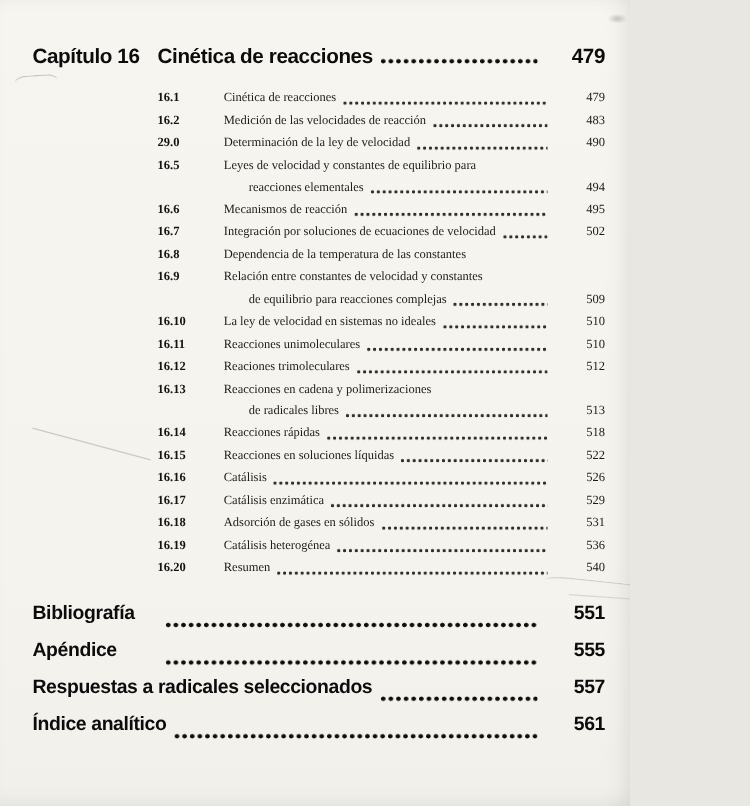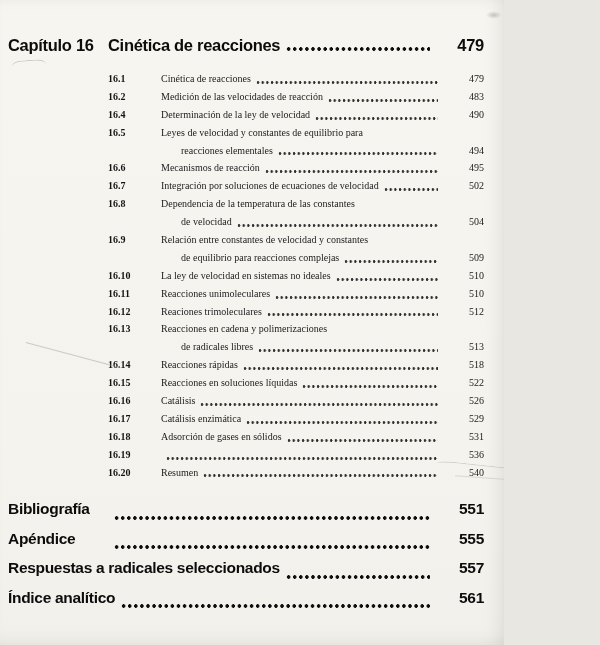--- a/index.html
+++ b/index.html
@@ -5,21 +5,21 @@
   html, body { margin: 0; padding: 0; }
   body {
     width: 600px; height: 645px;
     font-family: "Liberation Serif", serif;
     background: #e9e7e2;
   }
   .page {
     position: relative;
     width: 504px; height: 645px;
     box-sizing: border-box;
-    padding: 36px 20px 0 8px;
+    padding: 36px 20px 0 26px;
     background: linear-gradient(180deg, #f7f5f0 0%, #f5f3ee 70%, #f2f0ea 100%);
     color: #1b1b1b;
     overflow: hidden;
     box-shadow: inset -14px 0 20px -12px rgba(0,0,0,0.10),
                 inset 0 -14px 20px -14px rgba(0,0,0,0.08),
                 inset 0 10px 18px -14px rgba(0,0,0,0.05);
   }
 
   
   .chapter-row {
@@ -122,21 +122,21 @@
         <span class="leader"></span>
         <span class="sec-page">479</span>
       </div>
       <div class="sec-line">
         <span class="sec-num">16.2</span>
         <span class="sec-title">Medición de las velocidades de reacción</span>
         <span class="leader"></span>
         <span class="sec-page">483</span>
       </div>
       <div class="sec-line">
-        <span class="sec-num">16.4</span>
+        <span class="sec-num">29.0</span>
         <span class="sec-title">Determinación de la ley de velocidad</span>
         <span class="leader"></span>
         <span class="sec-page">490</span>
       </div>
       <div class="sec-line">
         <span class="sec-num">16.5</span>
         <span class="sec-title">Leyes de velocidad y constantes de equilibrio para</span>
       </div>
       <div class="sec-line">
         <span class="sec-num"></span>
@@ -154,26 +154,20 @@
         <span class="sec-num">16.7</span>
         <span class="sec-title">Integración por soluciones de ecuaciones de velocidad</span>
         <span class="leader"></span>
         <span class="sec-page">502</span>
       </div>
       <div class="sec-line">
         <span class="sec-num">16.8</span>
         <span class="sec-title">Dependencia de la temperatura de las constantes</span>
       </div>
       <div class="sec-line">
-        <span class="sec-num"></span>
-        <span class="sec-title cont">de velocidad</span>
-        <span class="leader"></span>
-        <span class="sec-page">504</span>
-      </div>
-      <div class="sec-line">
         <span class="sec-num">16.9</span>
         <span class="sec-title">Relación entre constantes de velocidad y constantes</span>
       </div>
       <div class="sec-line">
         <span class="sec-num"></span>
         <span class="sec-title cont">de equilibrio para reacciones complejas</span>
         <span class="leader"></span>
         <span class="sec-page">509</span>
       </div>
       <div class="sec-line">
@@ -229,20 +223,21 @@
         <span class="sec-page">529</span>
       </div>
       <div class="sec-line">
         <span class="sec-num">16.18</span>
         <span class="sec-title">Adsorción de gases en sólidos</span>
         <span class="leader"></span>
         <span class="sec-page">531</span>
       </div>
       <div class="sec-line">
         <span class="sec-num">16.19</span>
+        <span class="sec-title">Catálisis heterogénea</span>
         <span class="leader"></span>
         <span class="sec-page">536</span>
       </div>
       <div class="sec-line">
         <span class="sec-num">16.20</span>
         <span class="sec-title">Resumen</span>
         <span class="leader"></span>
         <span class="sec-page">540</span>
       </div>
     </div>

